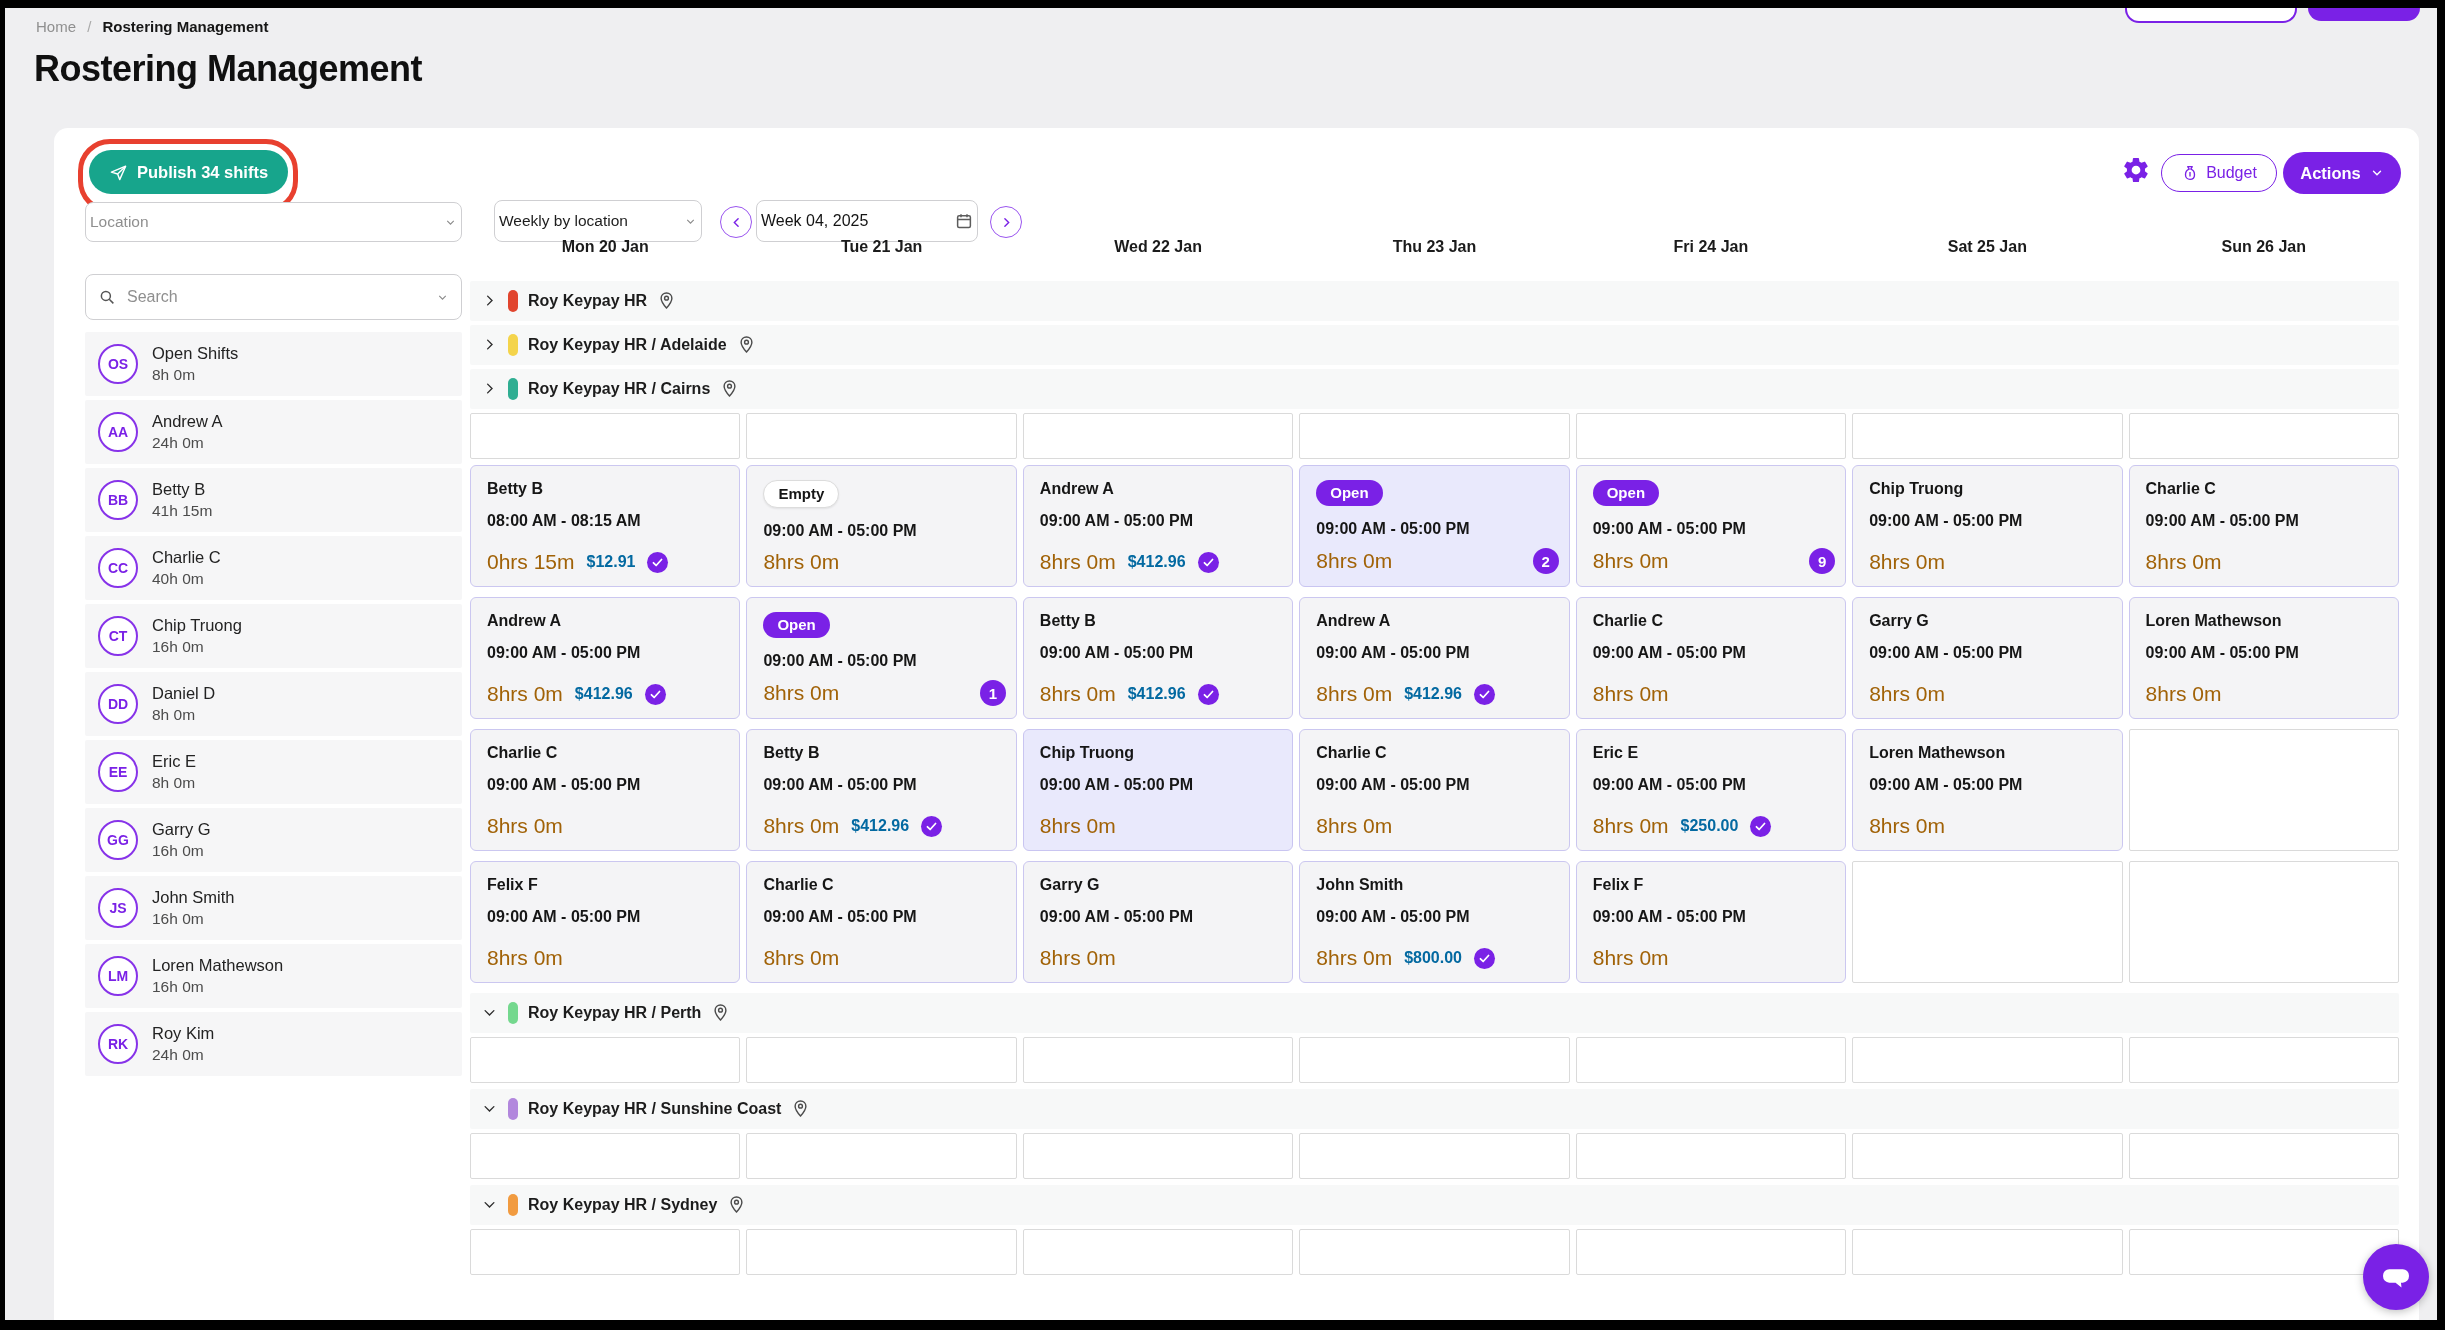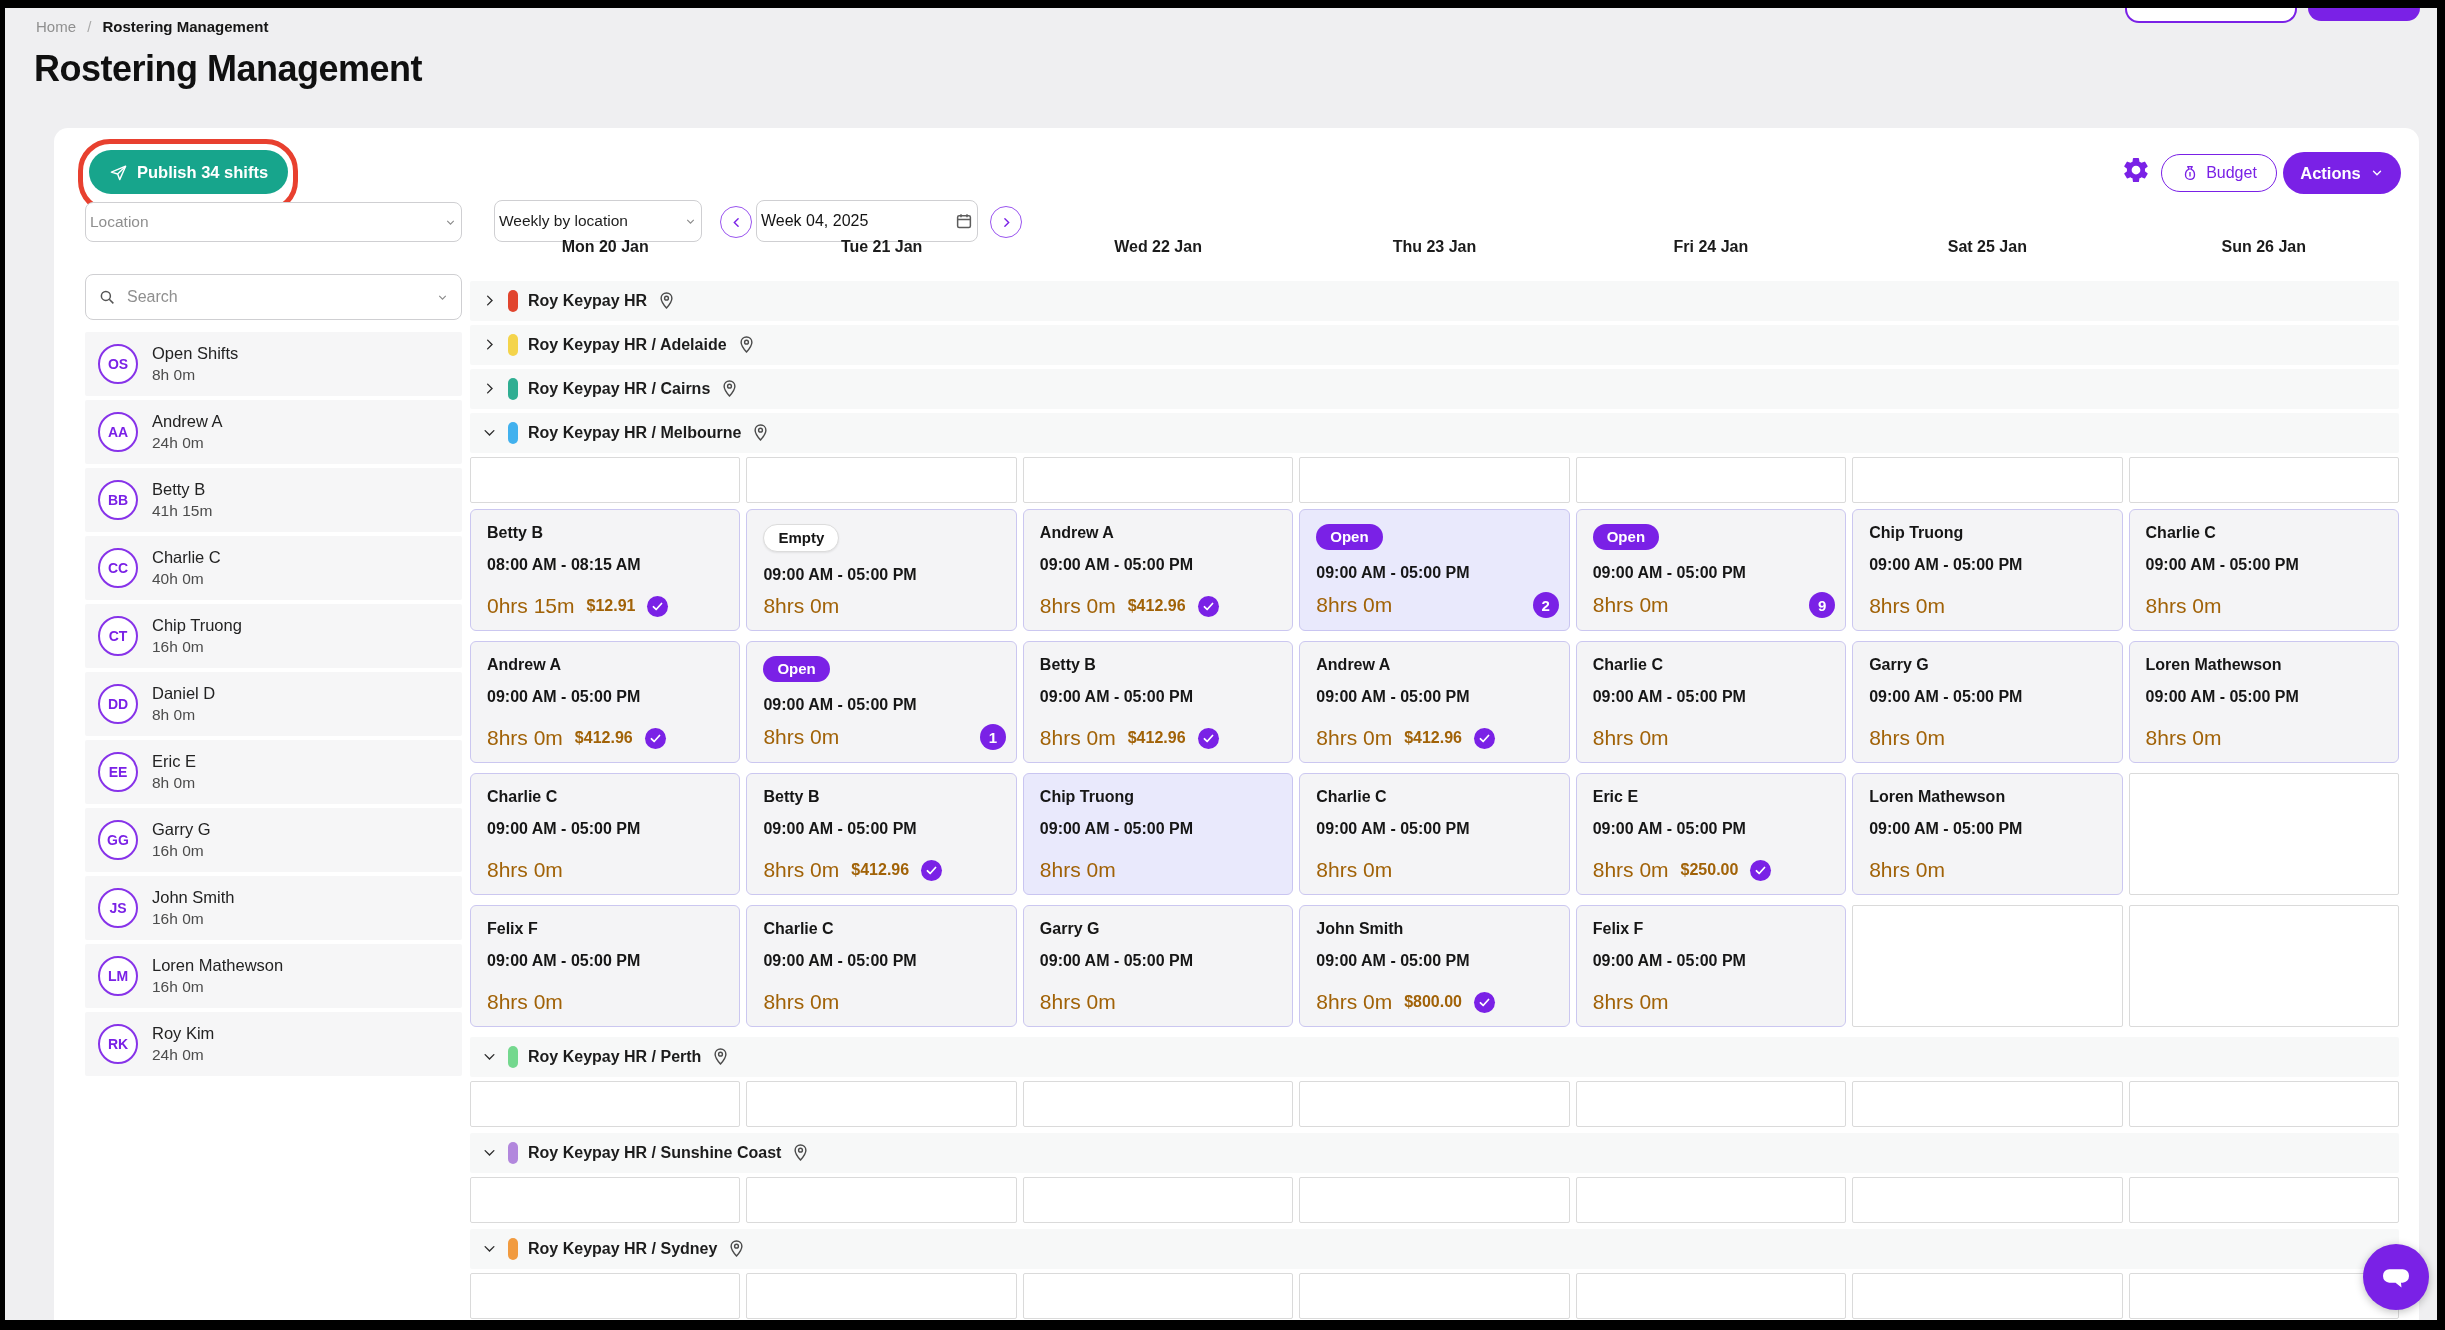--- a/index.html
+++ b/index.html
@@ -70,21 +70,21 @@
   .shift-card{position:relative;background:#f4f4f6;border:1px solid #cbc7f0;border-radius:6px;padding:14px 14px 0 16px;
     box-sizing:border-box;cursor:pointer;overflow:hidden;}
   .shift-card.hl{background:#e9e9fc;border-color:#c9c5f1;}
   .s-name{font-size:16px;font-weight:700;color:#161616;}
   .s-badge{display:inline-block;font-size:15px;font-weight:700;border-radius:15px;padding:4px 14px;line-height:1.2;text-align:right;}
   .s-badge.open{background:#7a21e6;color:#fff;}
   .s-badge.emptyb{background:#fff;color:#161616;border:1px solid #dcdcdc;box-shadow:0 1px 2px rgba(0,0,0,.08);}
   .s-time{font-size:16px;font-weight:700;color:#161616;margin-top:14px;}
   .s-meta{position:absolute;left:16px;right:10px;bottom:12px;display:flex;align-items:center;gap:12px;}
   .s-hours{font-size:21px;color:#a16207;}
-  .s-pay{font-size:16px;font-weight:700;color:#a16207;}
+  .s-pay{font-size:16px;font-weight:700;color:#0369a1;}
   .s-check{width:21px;height:21px;border-radius:50%;background:#7a21e6;display:flex;align-items:center;justify-content:center;flex:0 0 auto;}
   .s-count{margin-left:auto;width:26px;height:26px;border-radius:50%;background:#7a21e6;color:#fff;font-size:15px;
     font-weight:700;display:flex;align-items:center;justify-content:center;flex:0 0 auto;}
 
   .chat-fab{position:absolute;right:8px;bottom:10px;width:66px;height:66px;border-radius:50%;background:#7a21e6;
     display:flex;align-items:center;justify-content:center;cursor:pointer;box-shadow:0 2px 8px rgba(0,0,0,.25);}
 </style>
 </head>
 <body>
 
@@ -320,35 +320,20 @@
           </div>
           <div class="capsule" style="background: rgb(47, 174, 146);"></div>
           <div class="g-name">Roy Keypay HR / Cairns</div>
           <div class="g-pin">
             <svg width="19" height="19" viewBox="0 0 24 24" fill="none" stroke="#4c4c4c" stroke-width="1.8">
               <path d="M12 2.5c-3.9 0-6.8 2.9-6.8 6.6 0 4.8 6.8 12.4 6.8 12.4s6.8-7.6 6.8-12.4c0-3.7-2.9-6.6-6.8-6.6z"></path>
               <circle cx="12" cy="9" r="2.4"></circle>
             </svg>
           </div>
         </div>
-        <div class="group-header">
-          <div class="g-chev">
-            <svg width="15" height="15" viewBox="0 0 24 24" fill="none" stroke="#2d2d2d" stroke-width="2.2" stroke-linecap="round">
-              <path d="M5 9l7 7 7-7"></path>
-            </svg>
-          </div>
-          <div class="capsule" style="background: rgb(65, 177, 238);"></div>
-          <div class="g-name">Roy Keypay HR / Melbourne</div>
-          <div class="g-pin">
-            <svg width="19" height="19" viewBox="0 0 24 24" fill="none" stroke="#4c4c4c" stroke-width="1.8">
-              <path d="M12 2.5c-3.9 0-6.8 2.9-6.8 6.6 0 4.8 6.8 12.4 6.8 12.4s6.8-7.6 6.8-12.4c0-3.7-2.9-6.6-6.8-6.6z"></path>
-              <circle cx="12" cy="9" r="2.4"></circle>
-            </svg>
-          </div>
-        </div>
         <div class="cell-row spacer">
           <div class="empty-slot"></div>
           <div class="empty-slot"></div>
           <div class="empty-slot"></div>
           <div class="empty-slot"></div>
           <div class="empty-slot"></div>
           <div class="empty-slot"></div>
           <div class="empty-slot"></div>
         </div>
         <div class="cell-row card-row">

